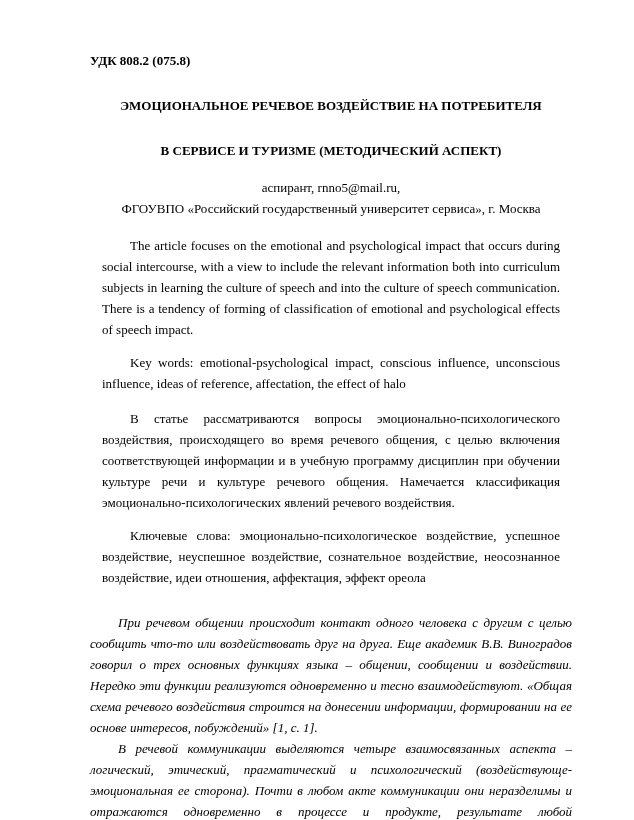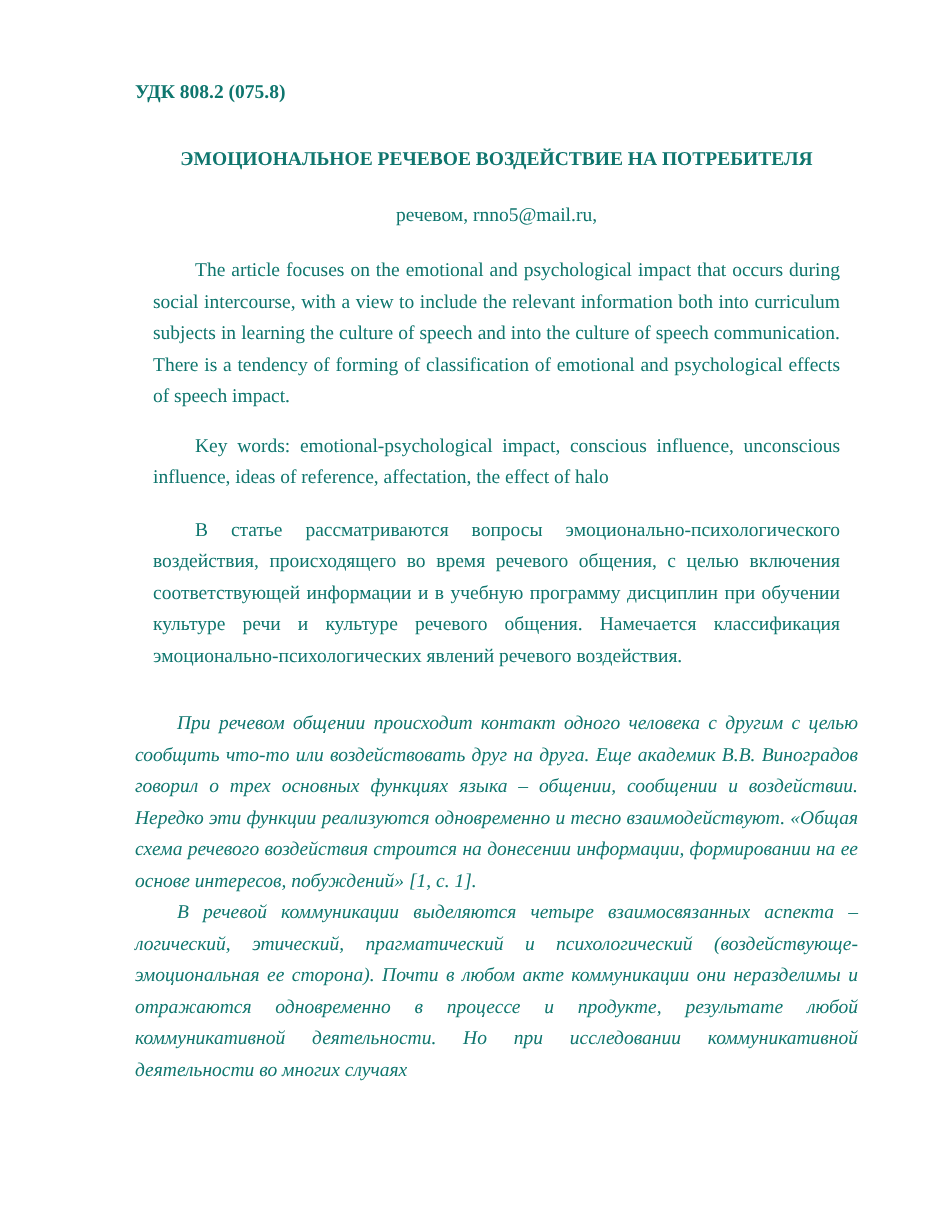--- a/index.html
+++ b/index.html
@@ -6,21 +6,21 @@
     margin: 0;
     padding: 0;
     background: #ffffff;
   }
   .page {
     position: relative;
     width: 634px;
     height: 820px;
     box-sizing: border-box;
     background: #ffffff;
-    color: #0f766e;
+    color: #000000;
     padding: 50px 62px 30px 90px;
     font-family: "Liberation Serif", "DejaVu Serif", serif;
     font-size: 13px;
     line-height: 21px;
     overflow: hidden;
   }
   .udc {
     font-weight: bold;
     margin: 0;
   }
@@ -70,31 +70,34 @@
 </style>
 </head>
 <body>
 
 <div class="page">
 
   <p class="udc">УДК 808.2 (075.8)</p>
 
   <div class="title">
     <span class="title-line">ЭМОЦИОНАЛЬНОЕ РЕЧЕВОЕ ВОЗДЕЙСТВИЕ НА ПОТРЕБИТЕЛЯ</span>
+    <span class="title-line">В СЕРВИСЕ И ТУРИЗМЕ (МЕТОДИЧЕСКИЙ АСПЕКТ)</span>
   </div>
 
   <div class="author-block">
-    <span class="author-role">речевом, rnno5@mail.ru,</span>
+    <span class="author-role">аспирант, rnno5@mail.ru,</span>
+    <span class="author-affiliation">ФГОУВПО «Российский государственный университет сервиса», г. Москва</span>
   </div>
 
   <p class="abstract abstract-en">The article focuses on the emotional and psychological impact that occurs during social intercourse, with a view to include the relevant information both into curriculum subjects in learning the culture of speech and into the culture of speech communication. There is a tendency of forming of classification of emotional and psychological effects of speech impact.</p>
 
   <p class="keywords">Key words: emotional-psychological impact, conscious influence, unconscious influence, ideas of reference, affectation, the effect of halo</p>
 
   <p class="abstract abstract-ru">В статье рассматриваются вопросы эмоционально-психологического воздействия, происходящего во время речевого общения, с целью включения соответствующей информации и в учебную программу дисциплин при обучении культуре речи и культуре речевого общения. Намечается классификация эмоционально-психологических явлений речевого воздействия.</p>
 
+  <p class="keywords">Ключевые слова: эмоционально-психологическое воздействие, успешное воздействие, неуспешное воздействие, сознательное воздействие, неосознанное воздействие, идеи отношения, аффектация, эффект ореола</p>
 
   <div class="body-text">
     <p>При речевом общении происходит контакт одного человека с другим с целью сообщить что-то или воздействовать друг на друга. Еще академик В.В. Виноградов говорил о трех основных функциях языка – общении, сообщении и воздействии. Нередко эти функции реализуются одновременно и тесно взаимодействуют. «Общая схема речевого воздействия строится на донесении информации, формировании на ее основе интересов, побуждений» [1, с. 1].</p>
     <p>В речевой коммуникации выделяются четыре взаимосвязанных аспекта – логический, этический, прагматический и психологический (воздействующе-эмоциональная ее сторона). Почти в любом акте коммуникации они неразделимы и отражаются одновременно в процессе и продукте, результате любой коммуникативной деятельности. Но при исследовании коммуникативной деятельности во многих случаях</p>
   </div>
 
 </div>
 
 </body></html>

